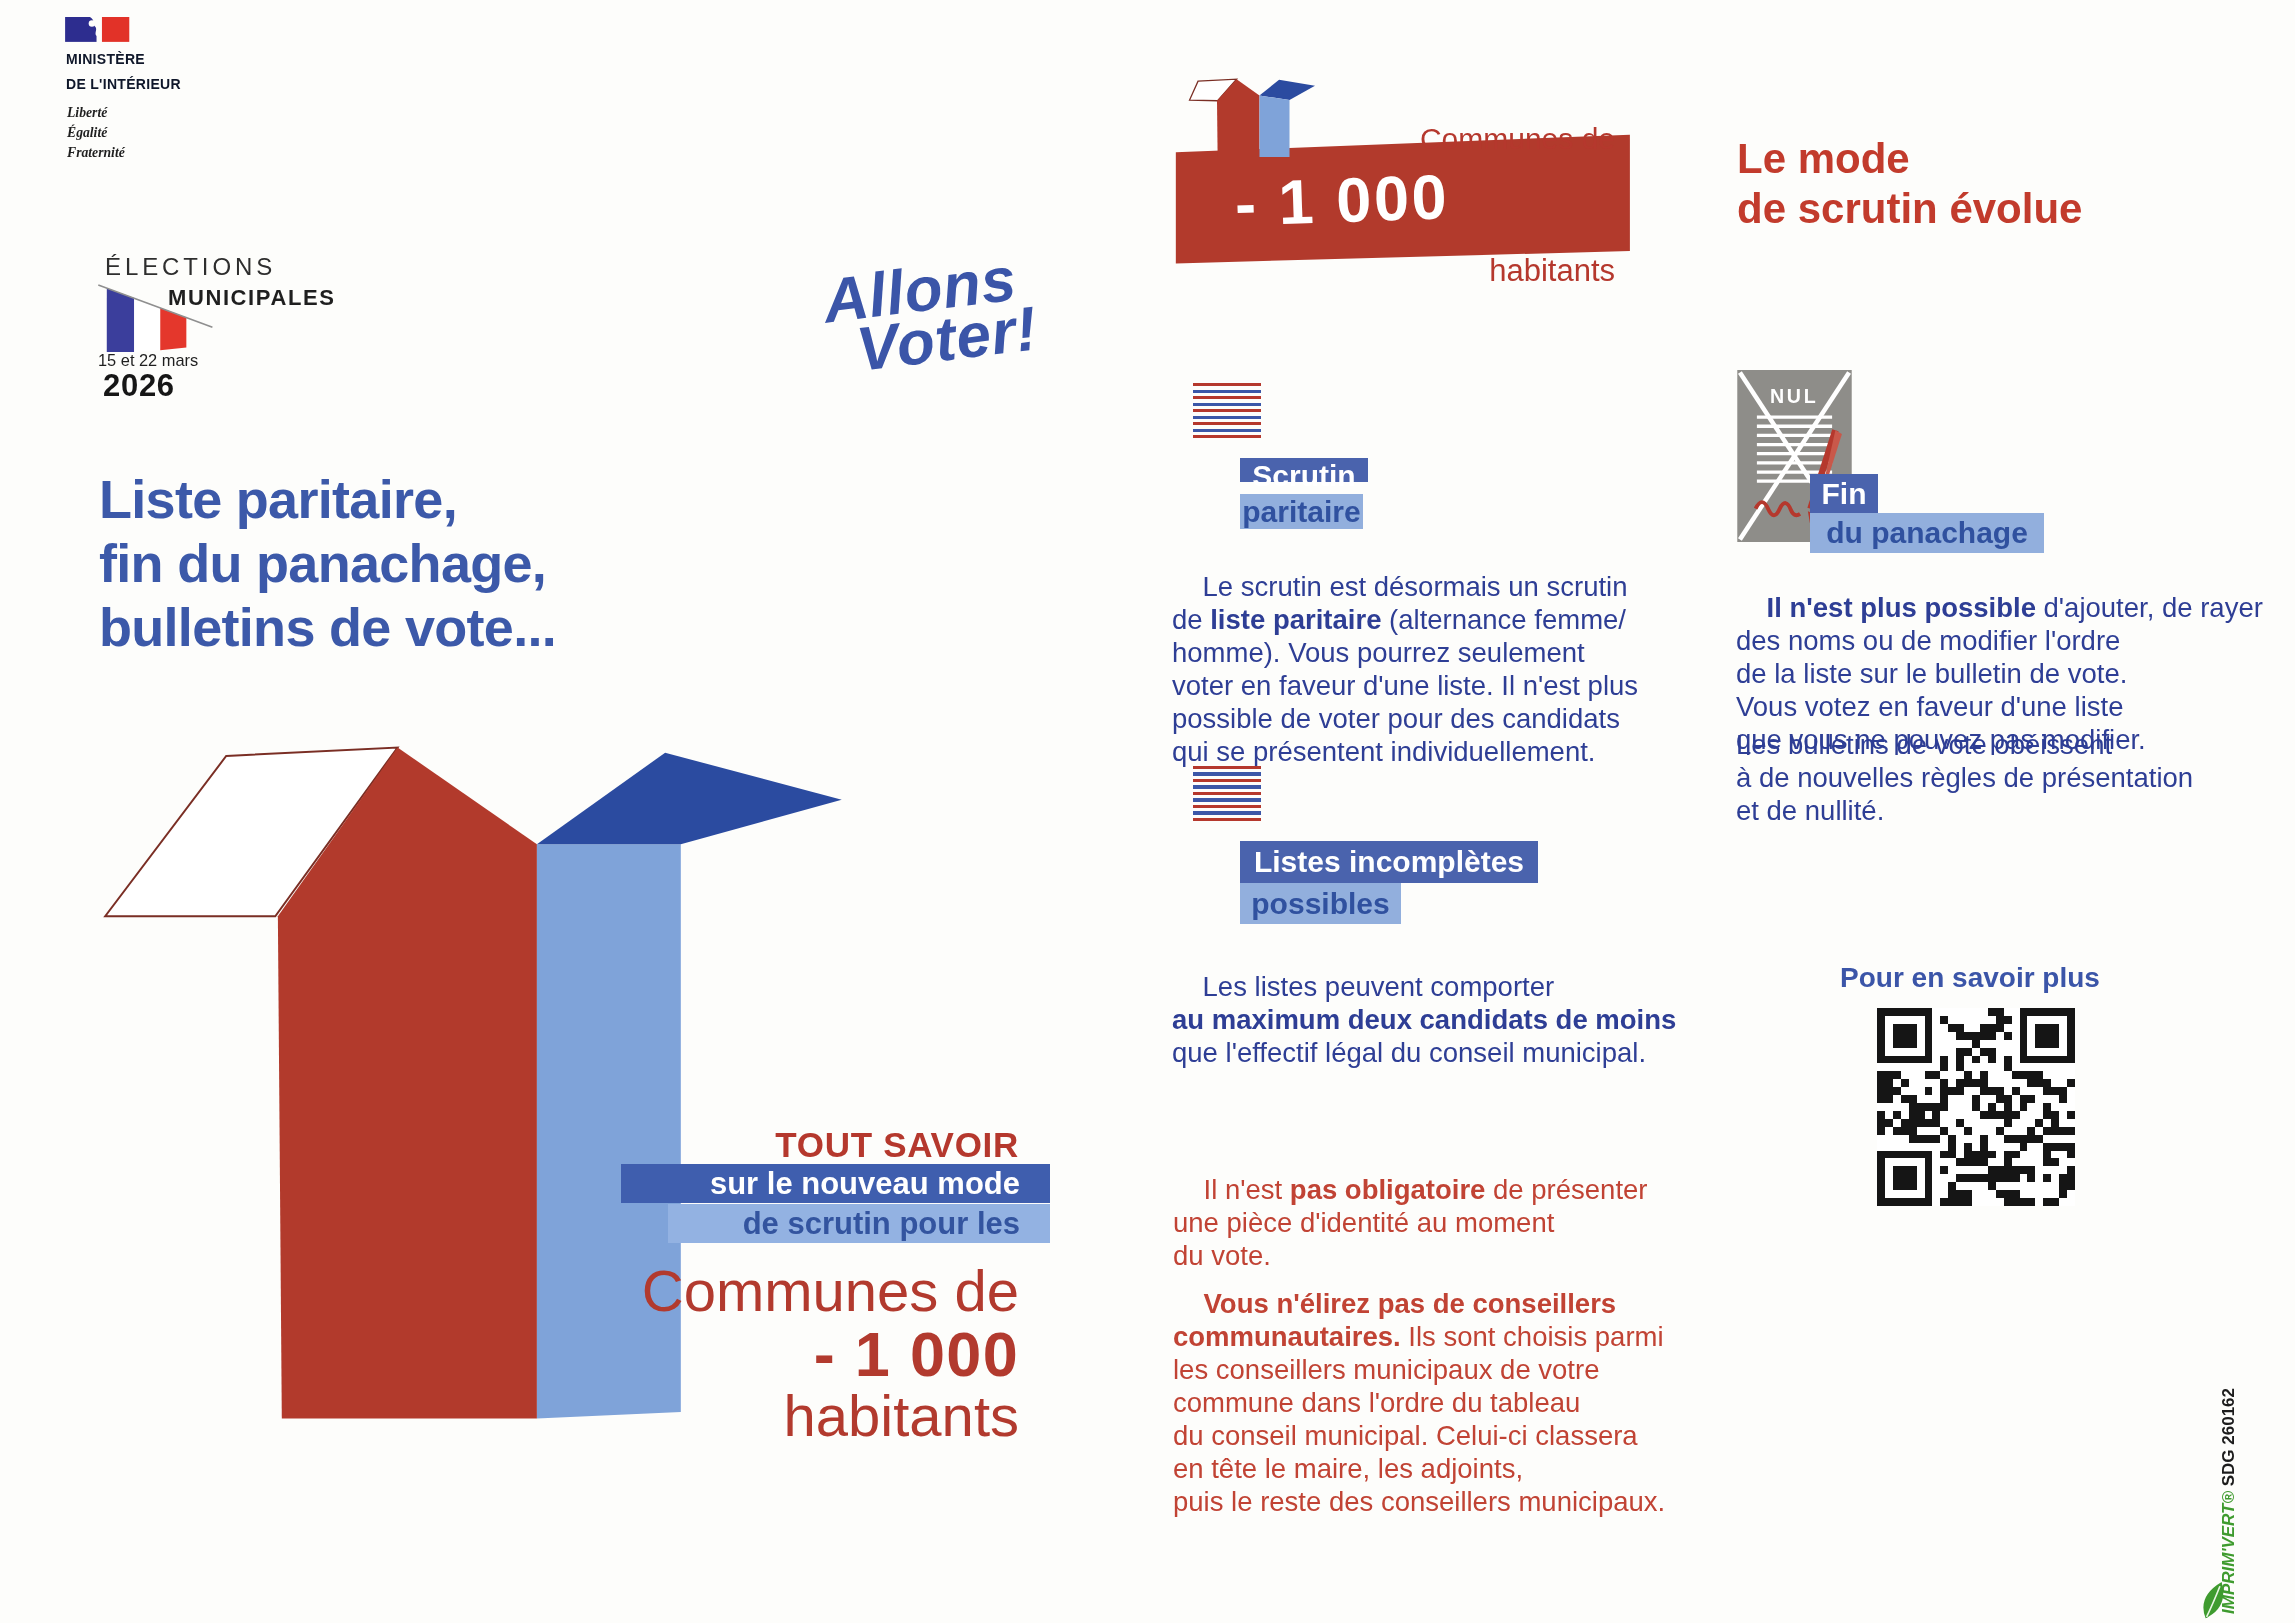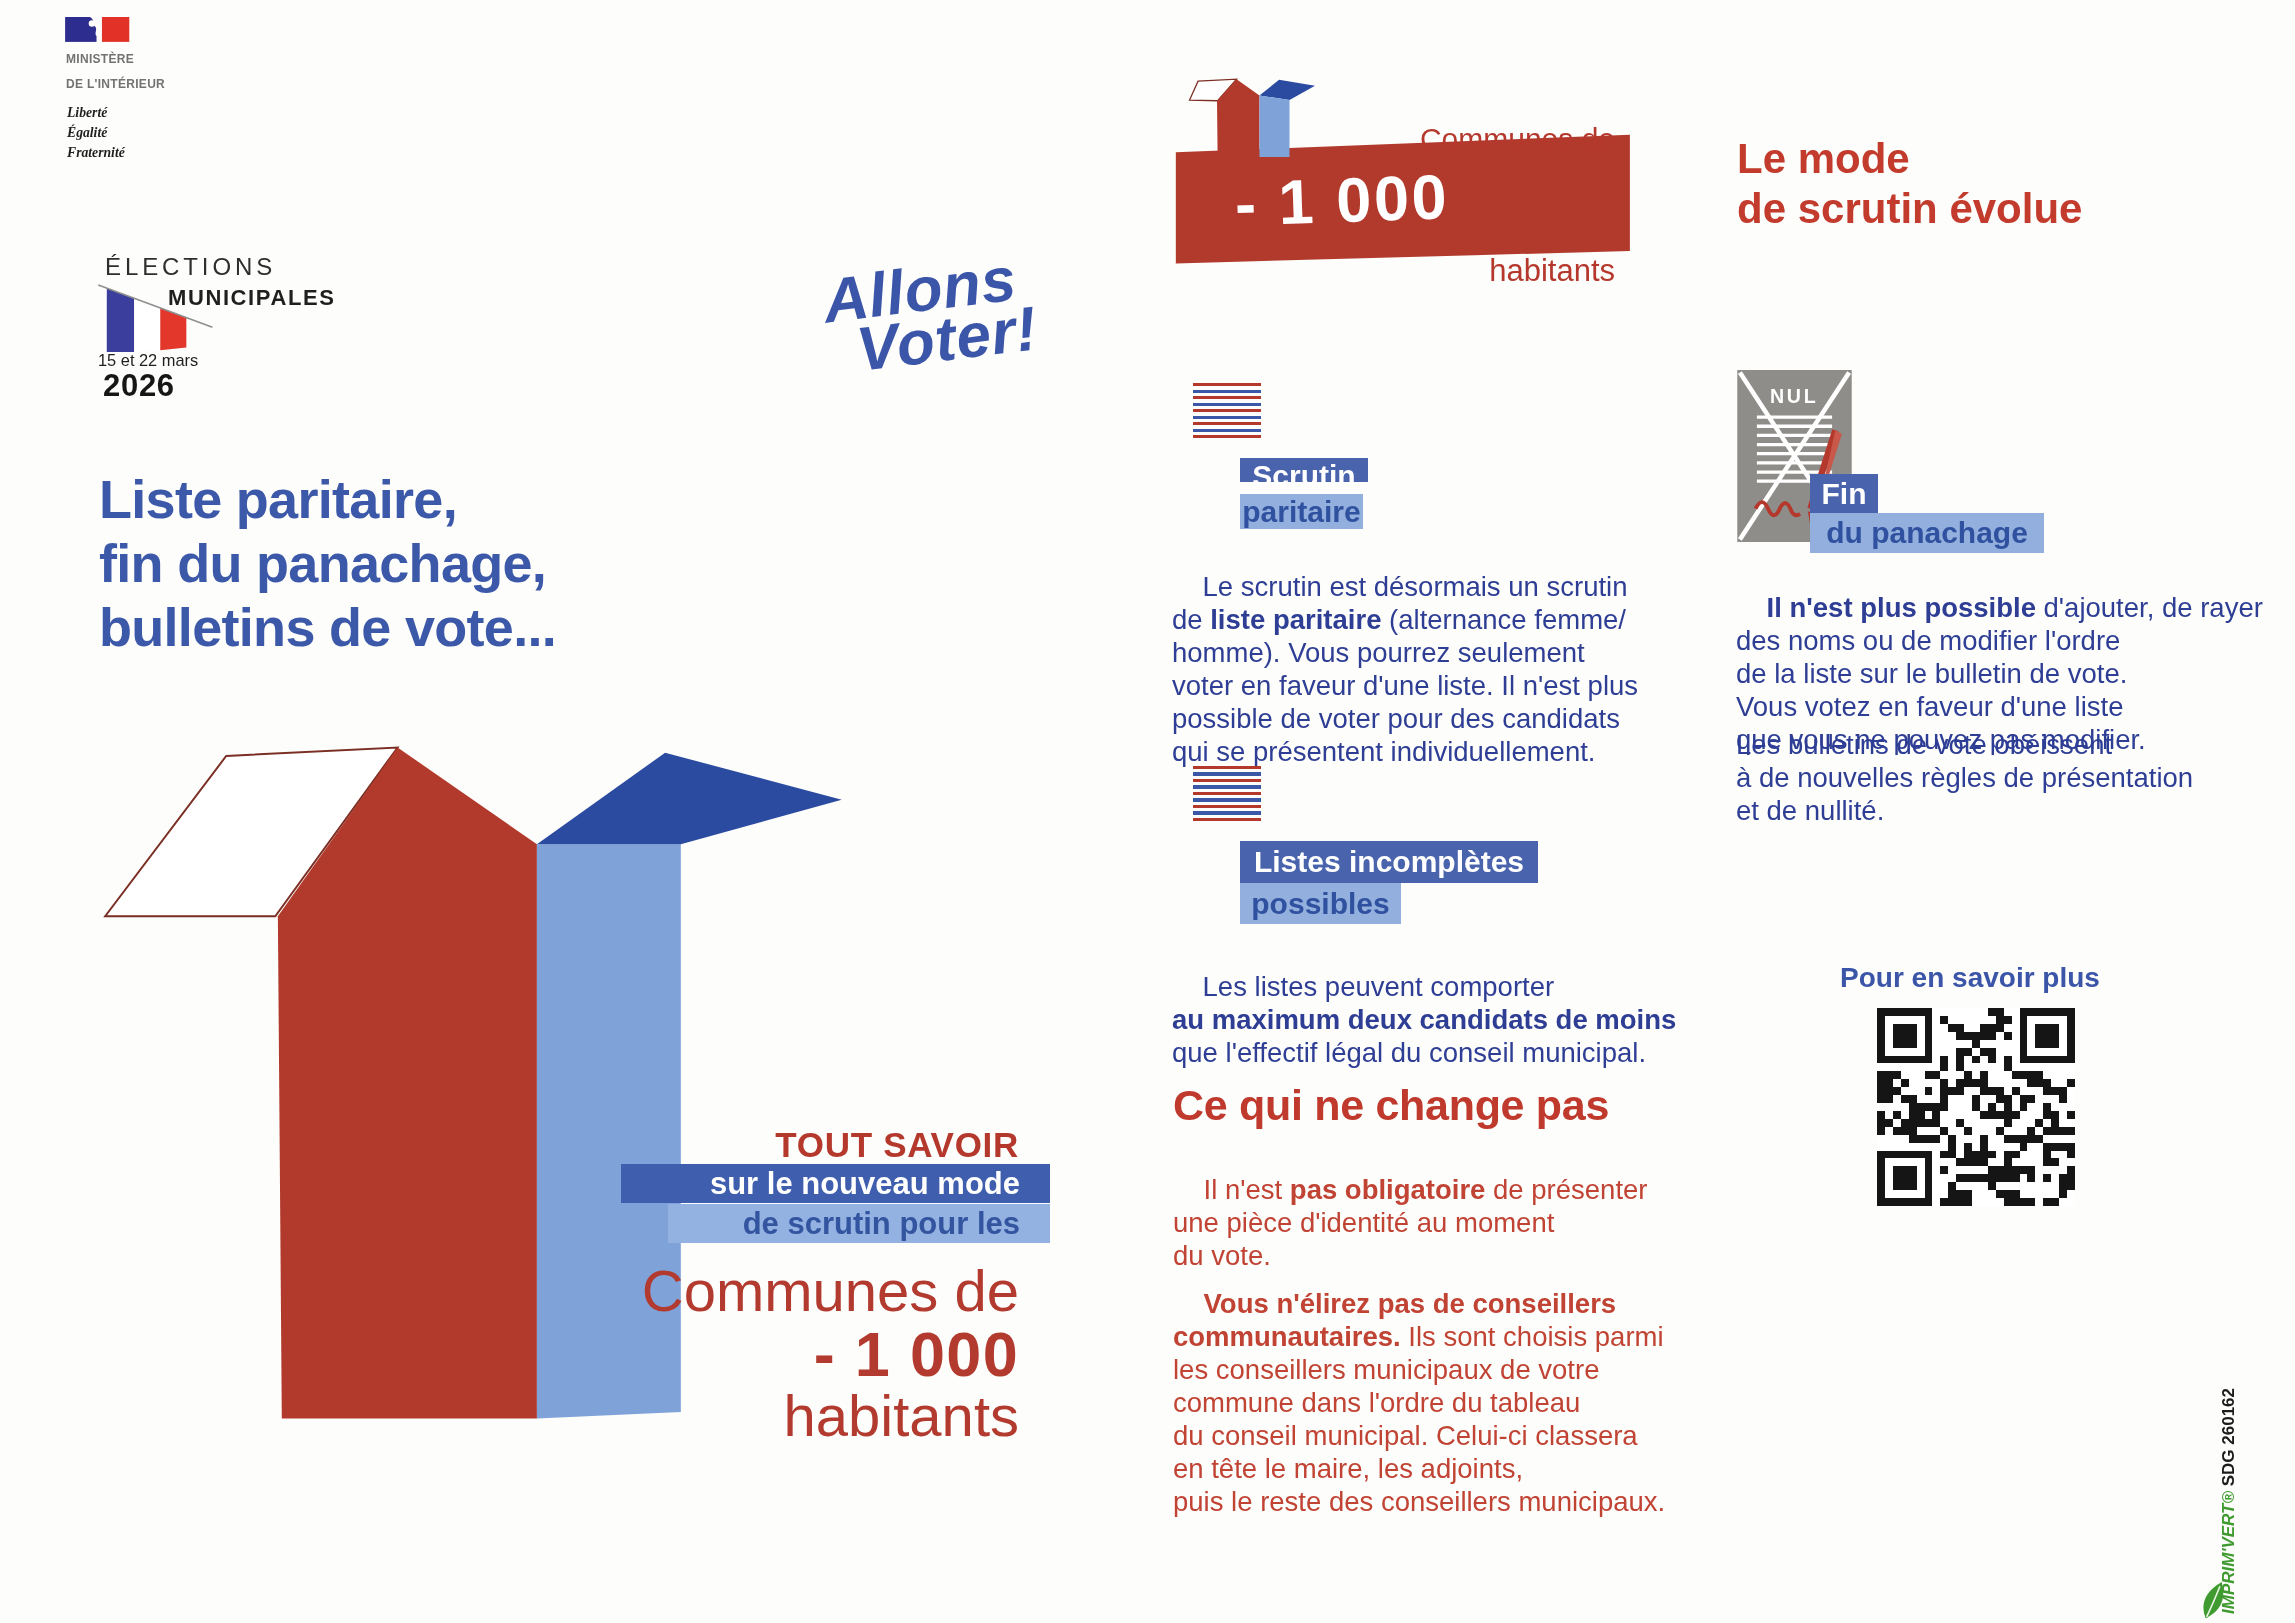--- a/index.html
+++ b/index.html
@@ -3,21 +3,21 @@
 <meta charset="utf-8">
 <style>
   html,body{margin:0;padding:0;background:#fdfdfb;}
   #page{position:relative;width:2295px;height:1623px;background:#fdfdfb;overflow:hidden;
         font-family:"Liberation Sans",sans-serif;}
   .abs{position:absolute;}
   .pre{white-space:pre;}
   svg{display:block;}
 
   
-  .ministry-name{font-weight:bold;color:#737373;font-size:12px;line-height:25px;letter-spacing:0.3px;}
+  .ministry-name{font-weight:bold;color:#0f172a;font-size:14px;line-height:25px;letter-spacing:0.3px;}
   .motto{font-family:"Liberation Serif",serif;font-style:italic;font-weight:bold;
          color:#1f1f1f;font-size:13.7px;line-height:20px;}
   .elec-light{font-size:24px;letter-spacing:3.9px;color:#2e2e2e;font-weight:400;}
   .elec-bold{font-size:22px;letter-spacing:1.6px;color:#1f1f1f;font-weight:bold;}
   .elec-date{font-size:16.4px;color:#1f1f1f;font-weight:500;}
   .elec-year{font-size:31px;color:#161616;font-weight:bold;letter-spacing:0.7px;}
   .allons{color:#3b55a8;font-style:italic;font-weight:bold;transform:rotate(-7deg);
           font-size:62px;line-height:52px;letter-spacing:0.7px;}
   .allons .l2{margin-left:27.5px;}
   .main-title{color:#3c59a9;font-weight:bold;font-size:54px;line-height:64px;
@@ -131,21 +131,20 @@
 
   <div class="abs stripe-icon" style="left:1193px;top:766px;width:68px;height:58px;"></div>
   <div class="abs lblbox lbl-dark" style="left:1240px;top:841px;width:298px;height:42px;line-height:42px;">Listes incomplètes</div>
   <div class="abs lblbox lbl-light" style="left:1240px;top:883px;width:161px;height:41px;line-height:41px;">possibles</div>
   <div class="abs body-blue pre" style="left:1172px;top:937px;width:497px;">
     <span>Les listes peuvent comporter
 </span><b>au maximum deux candidats de moins</b><span>
 que l'effectif légal du conseil municipal.</span>
   </div>
 
-  <div class="abs red-title" style="left:1173px;top:1081px;">Ce qui ne change pas</div>
   <div class="abs body-red pre" style="left:1173px;top:1140px;width:497px;">
     <span>Il n'est </span><b>pas obligatoire</b><span> de présenter
 une pièce d'identité au moment
 du vote.</span>
   </div>
   <div class="abs body-red pre" style="left:1173px;top:1254px;width:497px;">
     <b>Vous n'élirez pas de conseillers
 communautaires.</b><span> Ils sont choisis parmi
 les conseillers municipaux de votre
 commune dans l'ordre du tableau

